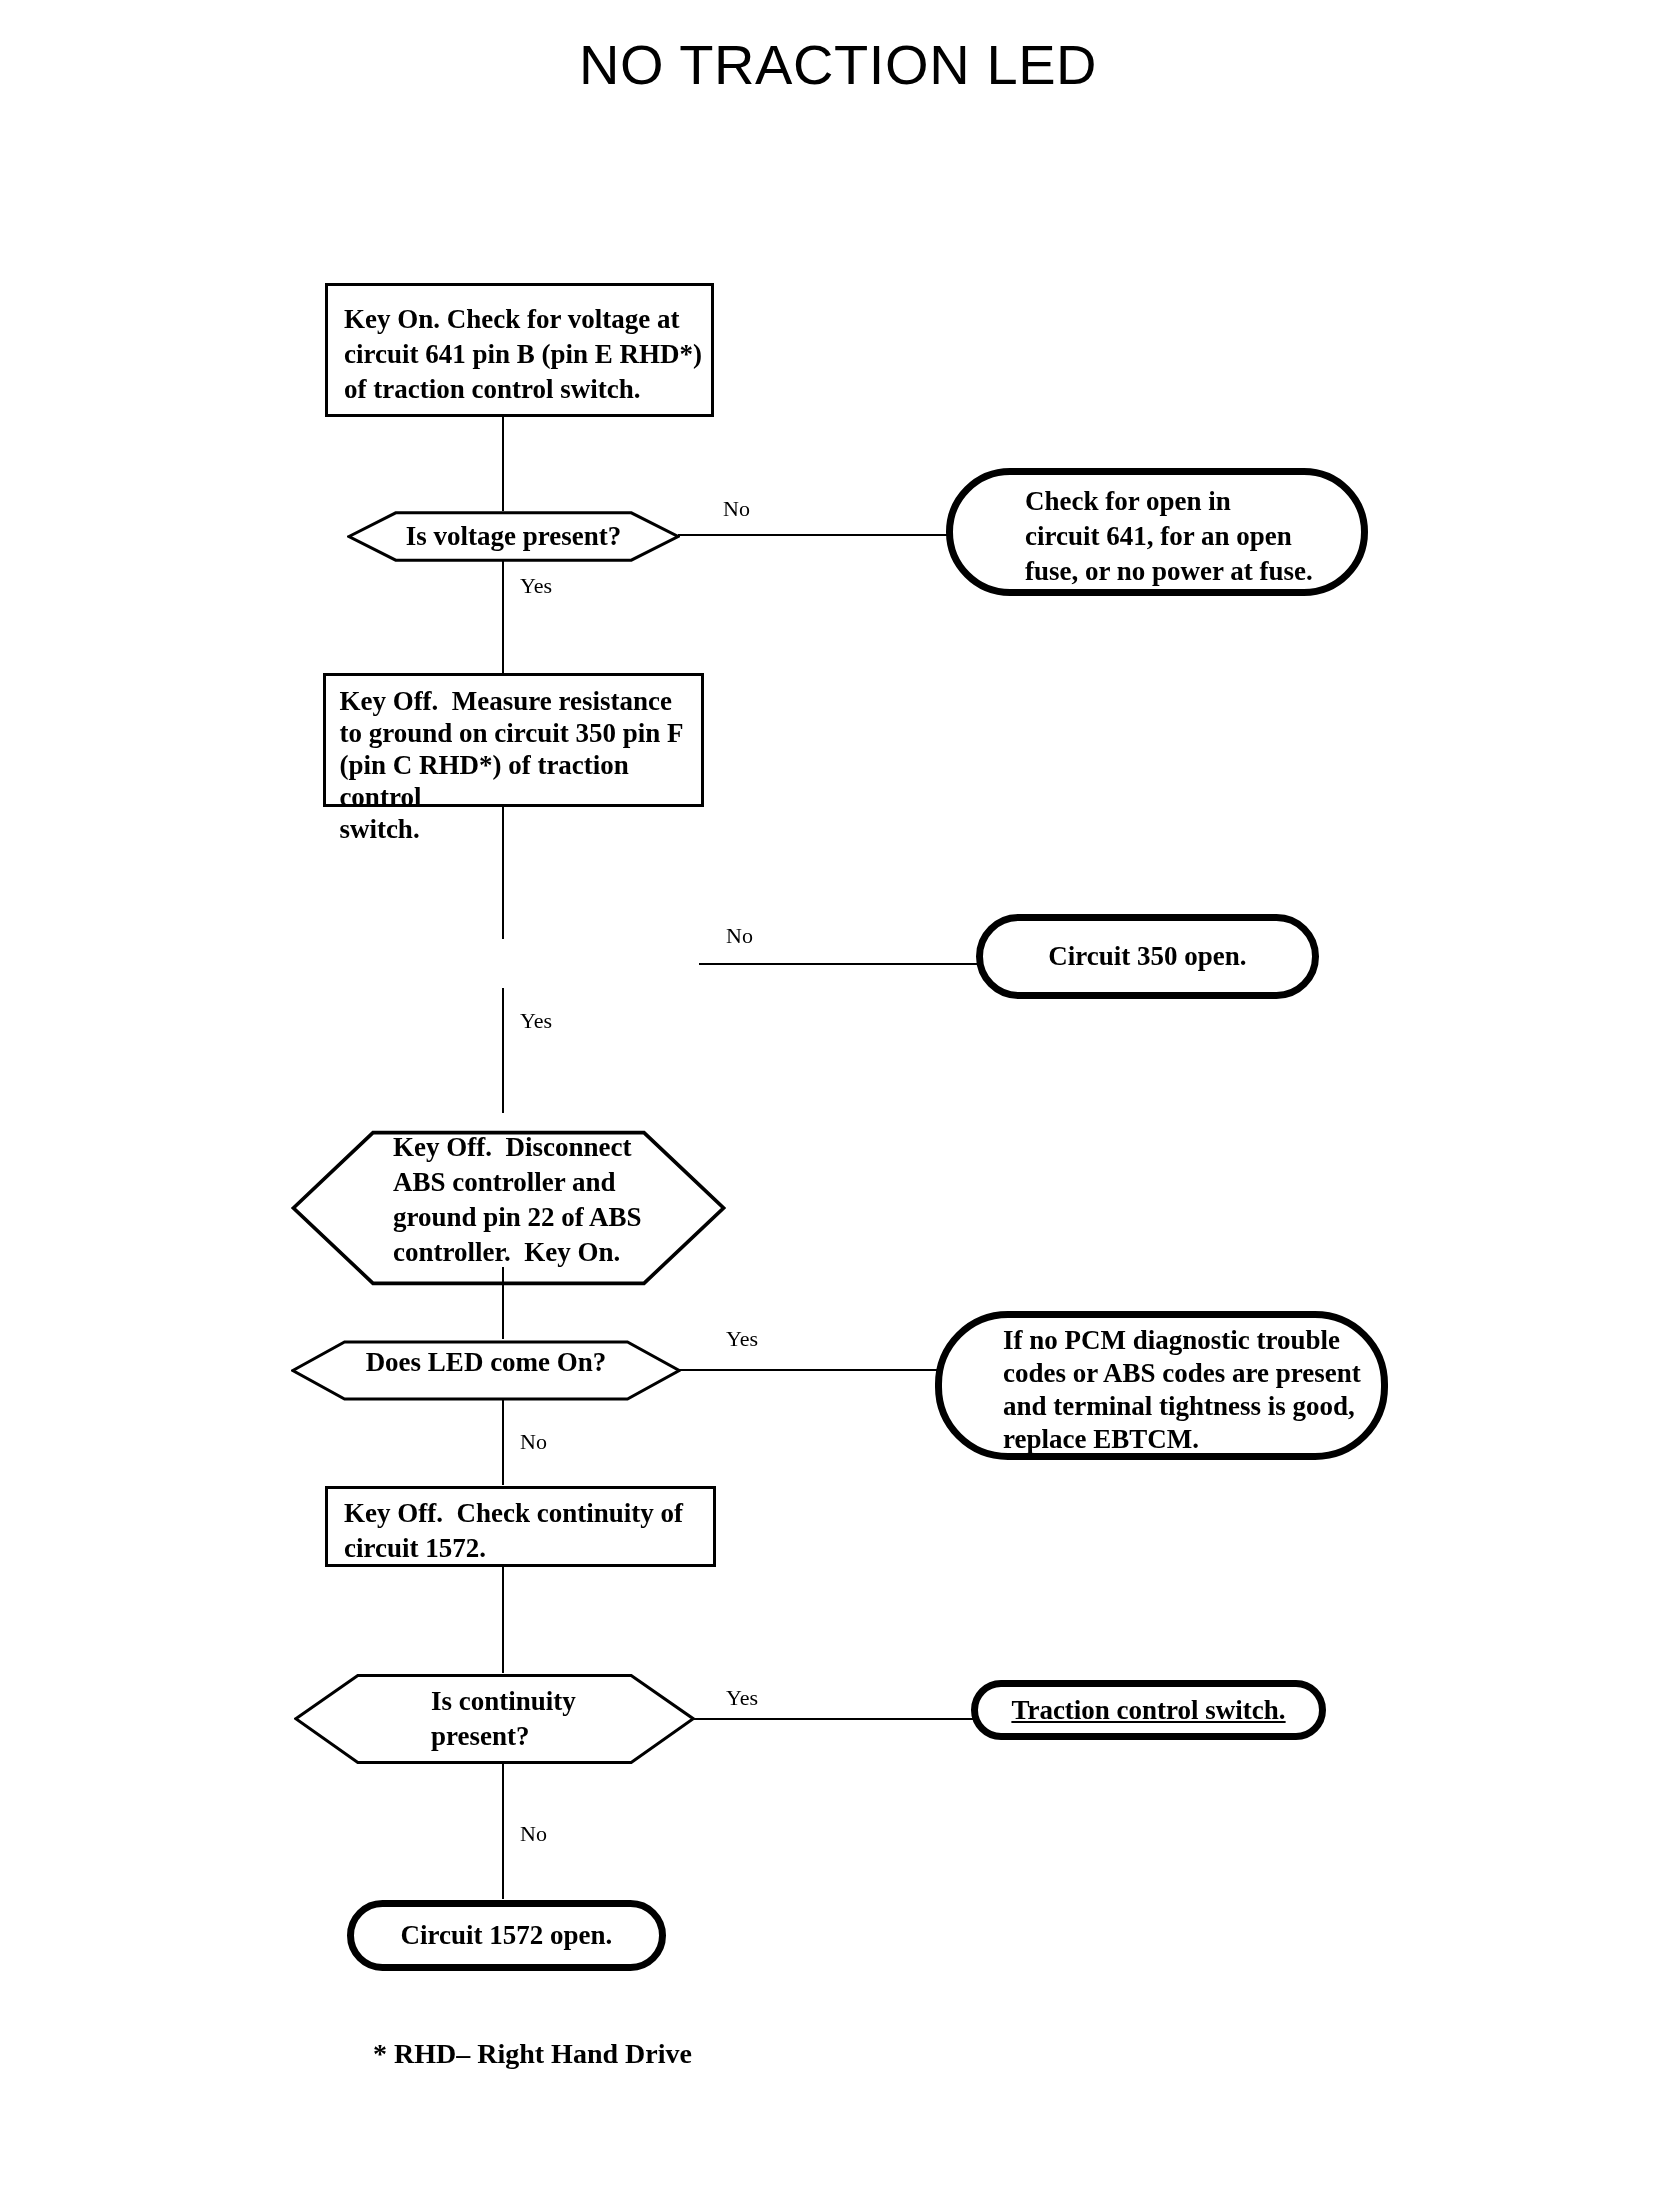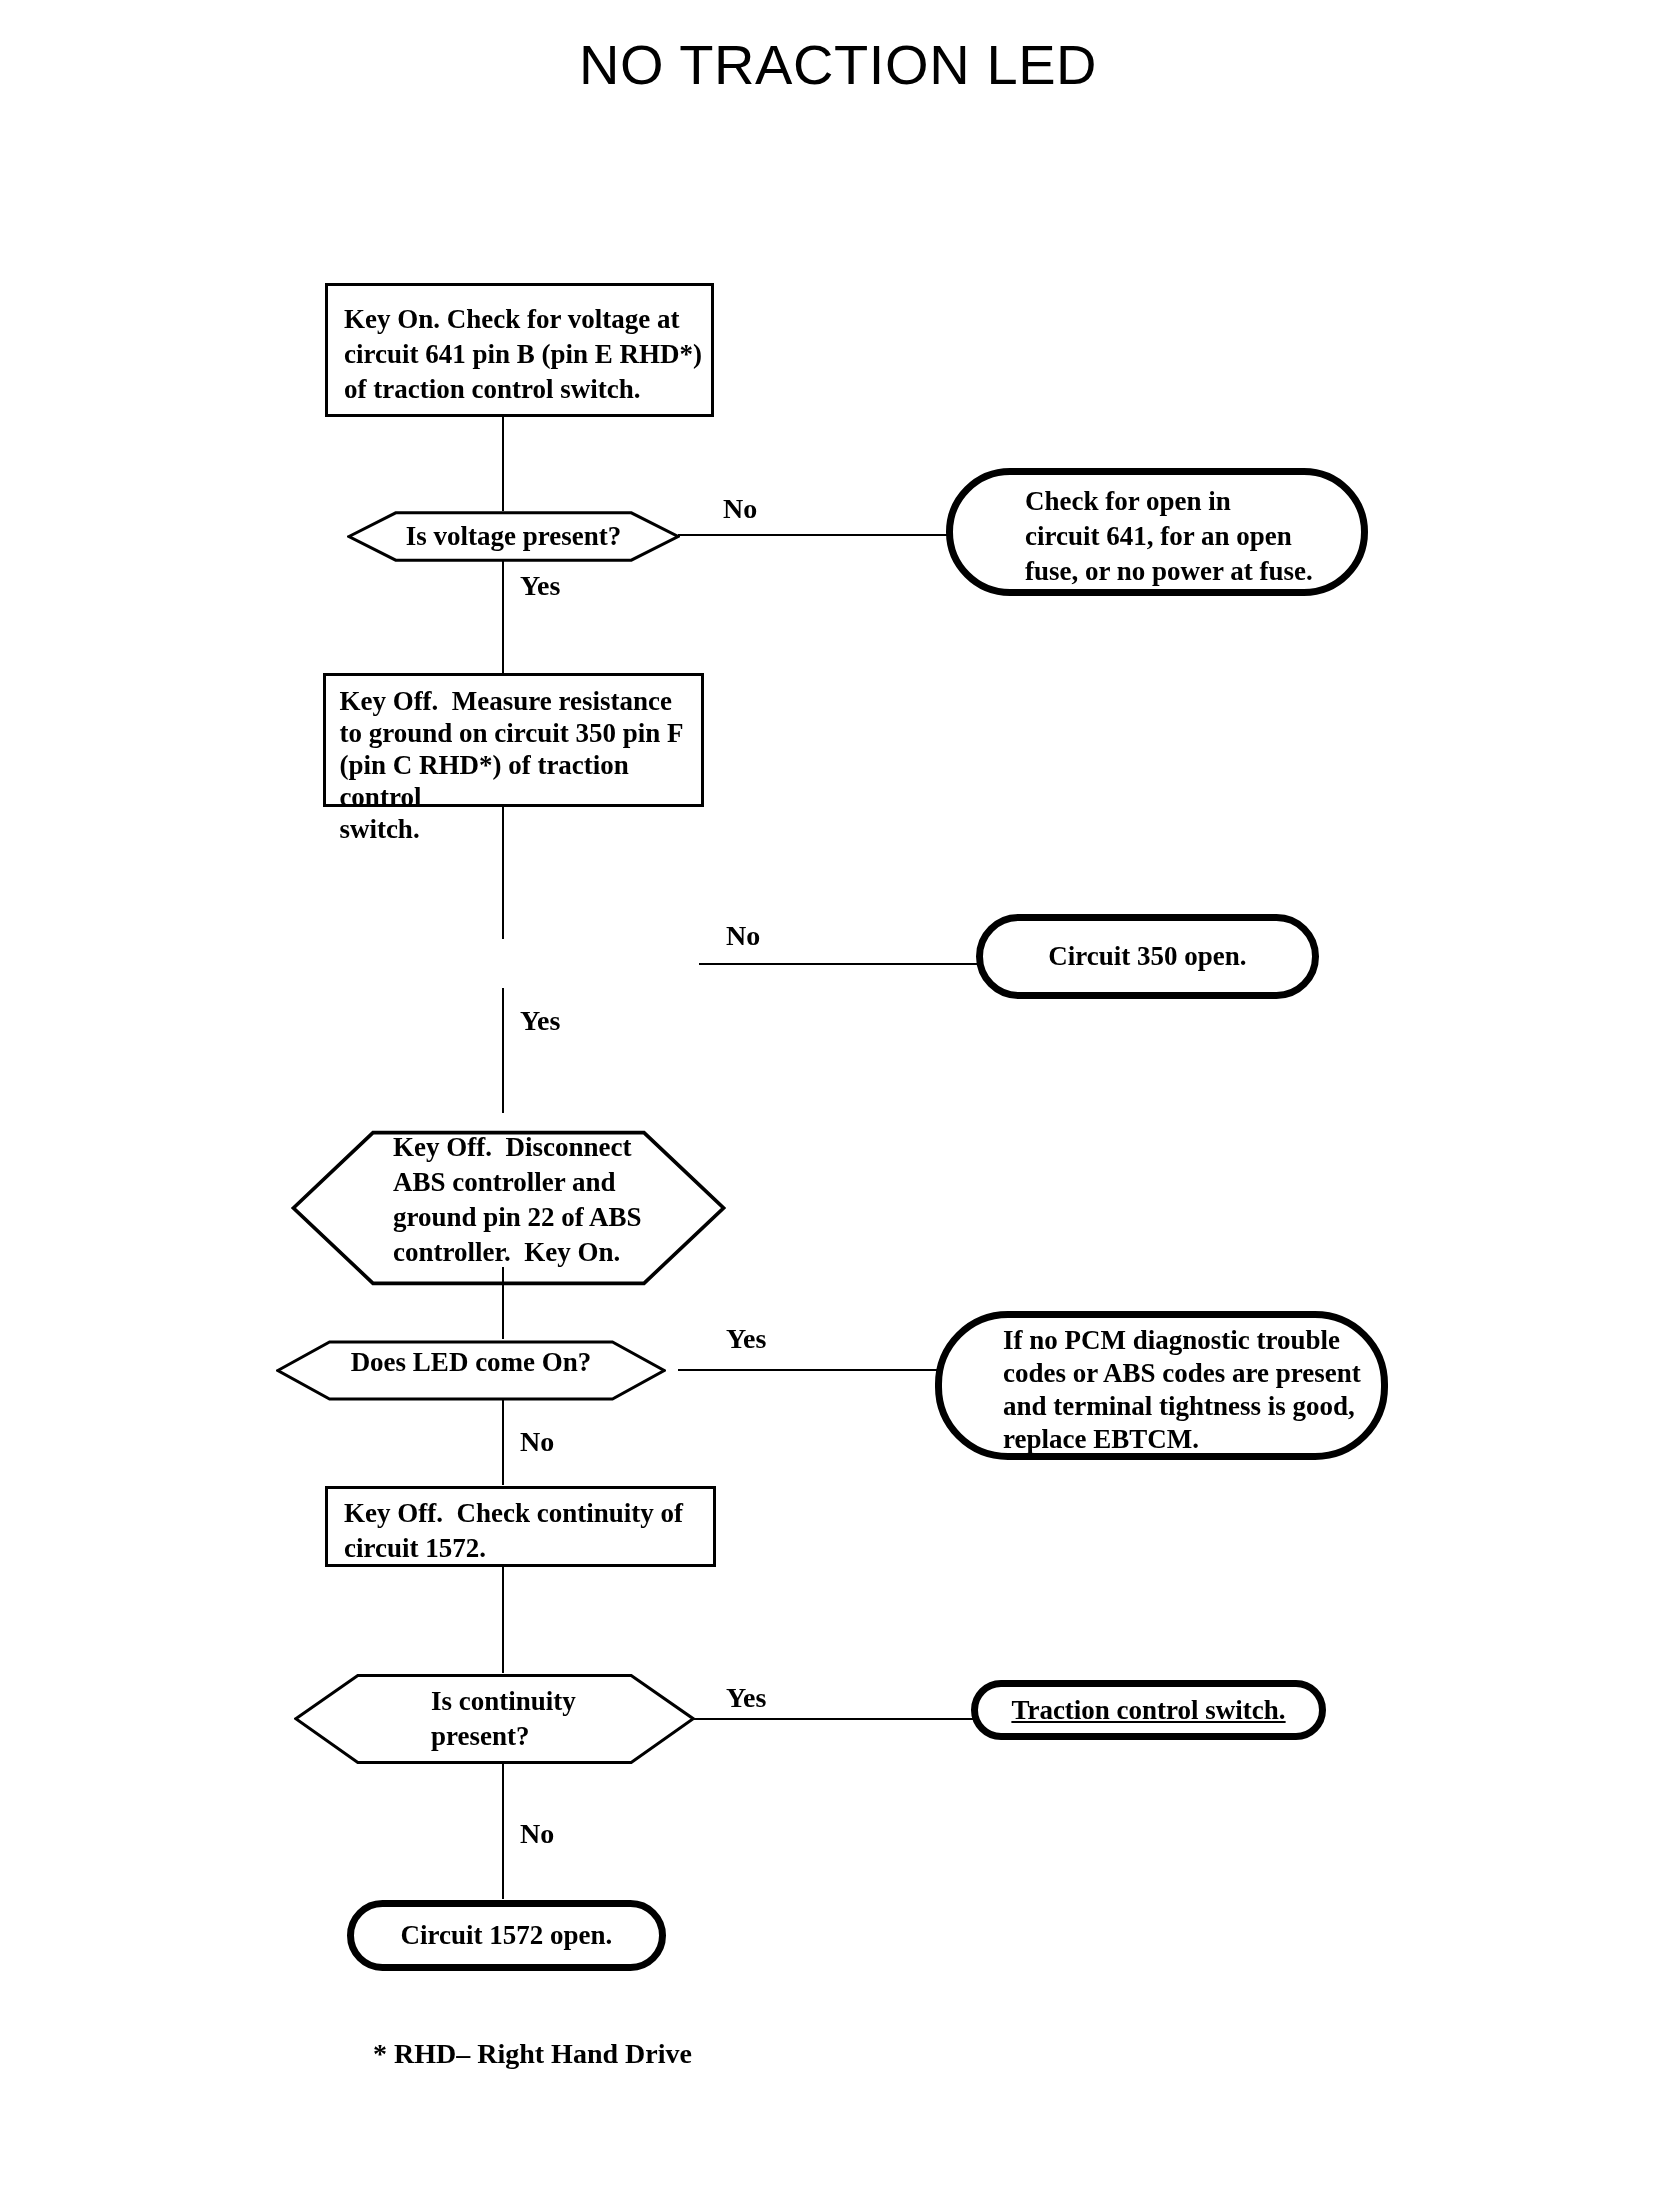--- a/index.html
+++ b/index.html
@@ -59,22 +59,22 @@
     text-align: center;
   }
   .decision .dtext.left-align {
     justify-content: flex-start;
     text-align: left;
   }
   .vline { position: absolute; width: 2.4px; background: var(--ink); }
   .hline { position: absolute; height: 2.4px; background: var(--ink); }
   .flow-label {
     position: absolute;
-    font-weight: bold;
-    font-size: 28px;
+    font-weight: normal;
+    font-size: 22px;
     line-height: 29px;
     color: var(--ink);
     text-align: center;
   }
   .footnote {
     position: absolute;
     left: 373px; top: 2038px;
     font-weight: bold;
     font-size: 28px;
     color: var(--ink);
@@ -139,21 +139,21 @@
       <polygon points="4,128 135,4 581,4 712,128 581,252 135,252" fill="#ffffff" stroke="#000000" stroke-width="6"></polygon>
     </svg>
     <div class="dtext node-text left-align" style="padding-left:102px;">Key Off.  Disconnect
 ABS controller and
 ground pin 22 of ABS
 controller.  Key On.</div>
   </div>
 
   <div class="vline" style="left:502px; top:1267px; height:72px;"></div>
 
-  <div class="decision" style="left:276px; top:1340px; width:390px; height:45px;">
+  <div class="decision" style="left:291px; top:1340px; width:390px; height:45px;">
     <svg width="390" height="61" viewBox="0 0 641 100">
       <polygon points="3,50 88,3 553,3 638,50 553,97 88,97" fill="#ffffff" stroke="#000000" stroke-width="5"></polygon>
     </svg>
     <div class="dtext node-text">Does LED come On?</div>
   </div>
 
   <div class="flow-label" style="left:726px; top:1324px;">Yes</div>
   <div class="hline" style="left:678px; top:1369px; width:260px;"></div>
 
   <div class="pill" style="left:935px; top:1311px; width:453px; height:149px; border-radius:73px;">

